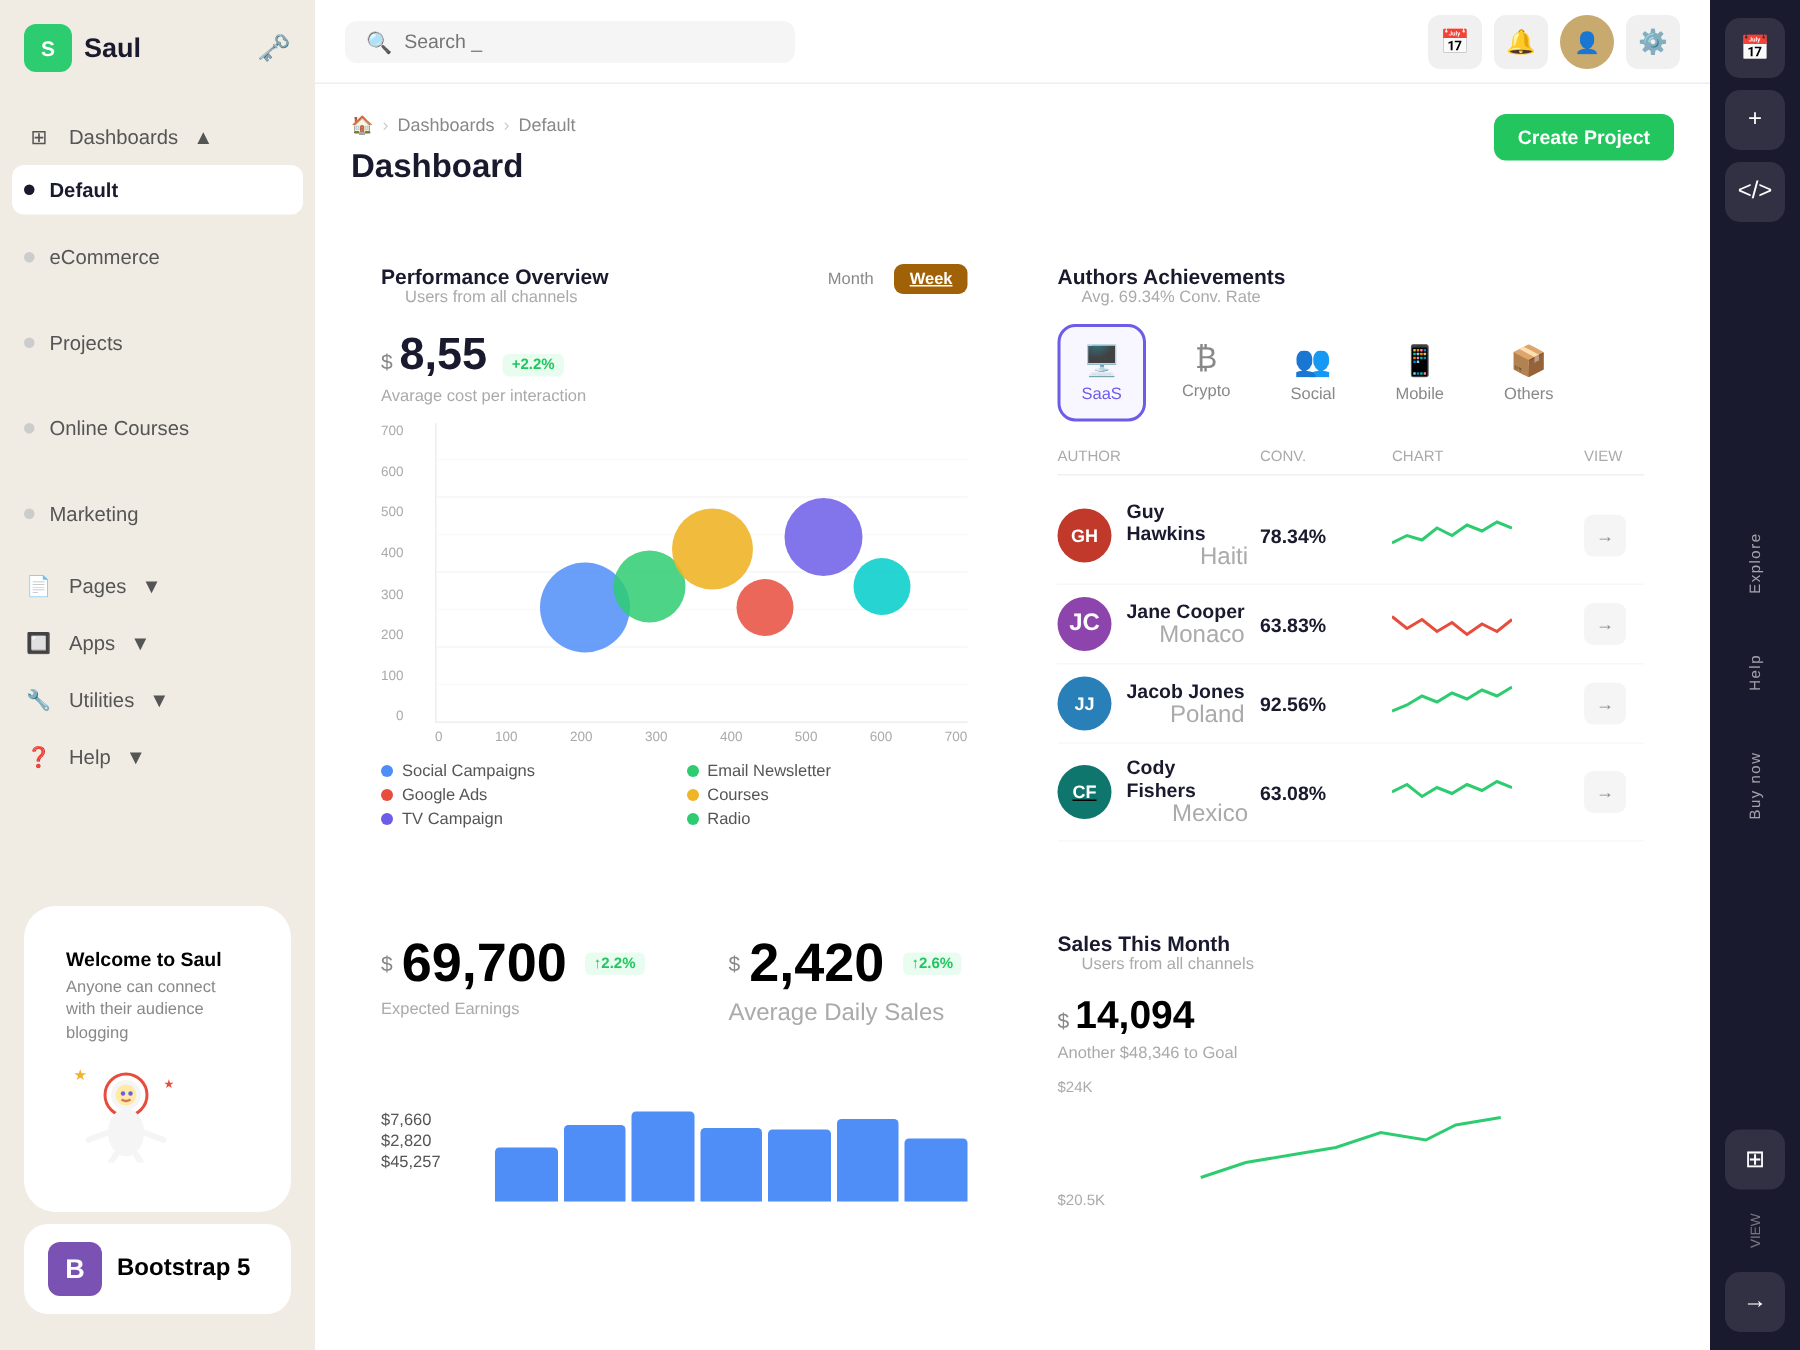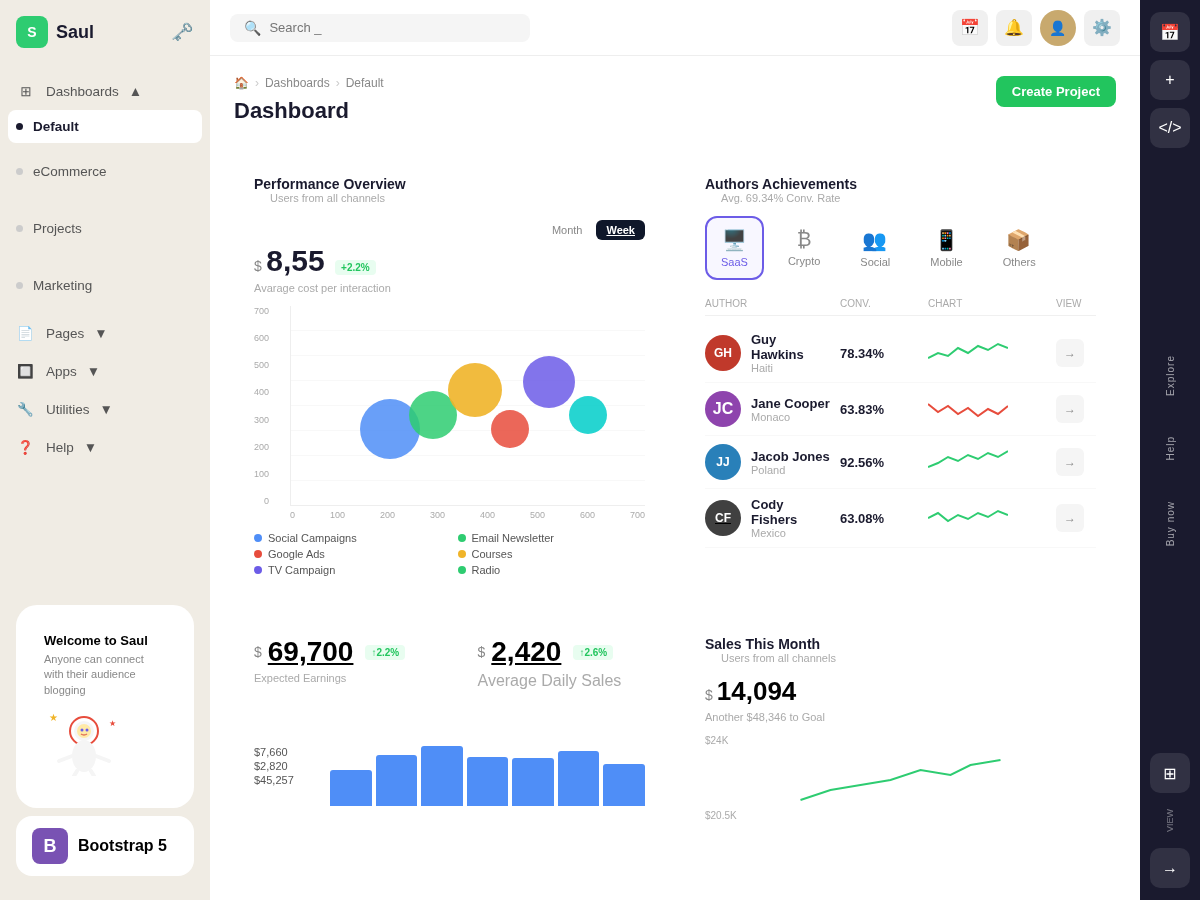--- a/index.html
+++ b/index.html
@@ -47,23 +47,23 @@
     .create-btn { background: #22c55e; color: white; border: none; border-radius: 8px; padding: 8px 16px; font-size: 13px; font-weight: 600; cursor: pointer; float: right; margin-top: -40px; }
 
     
     .cards-row { display: grid; grid-template-columns: 1fr 1fr; gap: 20px; margin-bottom: 20px; }
 
     
     .card { background: white; border-radius: 16px; padding: 20px; }
     .card-header { display: flex; align-items: flex-start; justify-content: space-between; margin-bottom: 4px; }
     .card-title { font-size: 14px; font-weight: 700; color: #1a1a2e; }
     .card-sub { font-size: 11px; color: #aaa; margin-bottom: 12px; margin-left: 16px; }
-    .tab-group { display: flex; gap: 4px; margin-top: 44px; }
+    .tab-group { display: flex; gap: 4px; }
     .tab-btn { padding: 4px 10px; border-radius: 6px; font-size: 11px; cursor: pointer; border: none; background: transparent; color: #888; }
-    .tab-btn.active { background: #0f172a; color: white; font-weight: 600; text-decoration: underline; }
+    .tab-btn.active { background: #a16207; color: white; font-weight: 600; text-decoration: underline; }
     .metric-badge { display: inline-flex; align-items: center; gap: 2px; background: #e8fdf0; color: #22c55e; font-size: 10px; font-weight: 600; padding: 2px 6px; border-radius: 4px; margin-left: 6px; }
     .metric-label { font-size: 11px; color: #aaa; margin-top: 2px; margin-bottom: 12px; }
 
     
     .legend { display: grid; grid-template-columns: 1fr 1fr; gap: 4px 16px; margin-top: 12px; }
     .legend-item { display: flex; align-items: center; gap: 6px; font-size: 11px; color: #555; }
     .legend-dot { width: 8px; height: 8px; border-radius: 50%; flex-shrink: 0; }
 
     
     .authors-card { background: white; border-radius: 16px; padding: 20px; }
@@ -72,29 +72,29 @@
     .cat-tab.active { border-color: #6c5ce7; color: #6c5ce7; background: #f8f7ff; }
     .cat-tab-icon { font-size: 20px; }
 
     
     .authors-table { width: 100%; }
     .table-header { display: grid; grid-template-columns: 1fr 80px 120px 40px; gap: 8px; font-size: 10px; color: #aaa; text-transform: uppercase; padding: 6px 0; border-bottom: 1px solid #f0f0f0; margin-bottom: 8px; }
     .table-row { display: grid; grid-template-columns: 1fr 80px 120px 40px; gap: 8px; align-items: center; padding: 8px 0; border-bottom: 1px solid #f8f8f8; }
     .author-info { display: flex; align-items: center; gap: 10px; }
     .author-avatar { width: 36px; height: 36px; border-radius: 50%; flex-shrink: 0; overflow: hidden; background: #ddd; }
     .author-name { font-size: 13px; font-weight: 600; color: #1a1a2e; }
-    .author-country { font-size: 11px; color: #aaa; }
+    .author-country { font-size: 16px; color: #aaa; text-align: right; }
     .conv-value { font-size: 13px; font-weight: 600; color: #1a1a2e; }
     .chart-sparkline { height: 30px; }
     .view-btn { width: 28px; height: 28px; background: #f5f5f5; border-radius: 6px; display: flex; align-items: center; justify-content: center; cursor: pointer; font-size: 12px; color: #888; }
 
     
     .stats-row { display: grid; grid-template-columns: 1fr 1fr; gap: 20px; }
     .stat-card { background: white; border-radius: 16px; padding: 20px; }
-    .stat-value { font-size: 28px; font-weight: 700; text-decoration: underline; }
+    .stat-value { font-size: 36px; font-weight: 700; }
 
     
     .right-sidebar { width: 60px; background: #1a1a2e; display: flex; flex-direction: column; align-items: center; padding: 12px 0; gap: 8px; }
     .rs-icon { width: 40px; height: 40px; background: rgba(255,255,255,0.1); border-radius: 10px; display: flex; align-items: center; justify-content: center; color: white; font-size: 16px; cursor: pointer; }
     .rs-label { writing-mode: vertical-rl; transform: rotate(180deg); font-size: 10px; color: rgba(255,255,255,0.6); letter-spacing: 1px; padding: 8px 0; }
     .rs-section { display: flex; flex-direction: column; align-items: center; gap: 4px; padding: 8px 0; }
 
     .content-wrapper { display: flex; flex: 1; position: relative; overflow: hidden; }
 
     .sales-card { background: white; border-radius: 16px; padding: 20px; position: relative; overflow: hidden; }
@@ -124,20 +124,24 @@
       <span class="dot"></span>
       <span class="nav-label">Default</span>
     </div>
     <div class="nav-item">
       <span class="dot"></span>
       <span class="nav-label">eCommerce</span>
     </div>
     <div class="nav-item">
       <span class="dot"></span>
       <span class="nav-label">Projects</span>
+    </div>
+    <div class="nav-item">
+      <span class="dot"></span>
+      <span class="nav-label">Online Courses</span>
     </div>
     <div class="nav-item">
       <span class="dot"></span>
       <span class="nav-label">Marketing</span>
     </div>
 
     <div class="nav-section-label">
       <div class="icon">📄</div>
       <span class="nav-label">Pages</span>
       <span class="chevron">▼</span>
@@ -389,21 +393,21 @@
               </div>
               <div class="conv-value">92.56%</div>
               <svg class="chart-sparkline" viewBox="0 0 80 30">
                 <polyline points="0,20 10,16 20,10 30,14 40,8 50,12 60,6 70,10 80,4" fill="none" stroke="#2ecc71" stroke-width="2"></polyline>
               </svg>
               <div class="view-btn">→</div>
             </div>
 
             <div class="table-row">
               <div class="author-info">
-                <div class="author-avatar" style="background:#404040;text-decoration:underline;">
+                <div class="author-avatar" style="background:#0f766e;text-decoration:underline;">
                   <div style="width:100%;height:100%;display:flex;align-items:center;justify-content:center;color:white;font-size:12px;font-weight:600;">CF</div>
                 </div>
                 <div>
                   <div class="author-name">Cody Fishers</div>
                   <div class="author-country">Mexico</div>
                 </div>
               </div>
               <div class="conv-value">63.08%</div>
               <svg class="chart-sparkline" viewBox="0 0 80 30">
                 <polyline points="0,15 10,10 20,18 30,12 40,16 50,10 60,14 70,8 80,12" fill="none" stroke="#2ecc71" stroke-width="2"></polyline>

